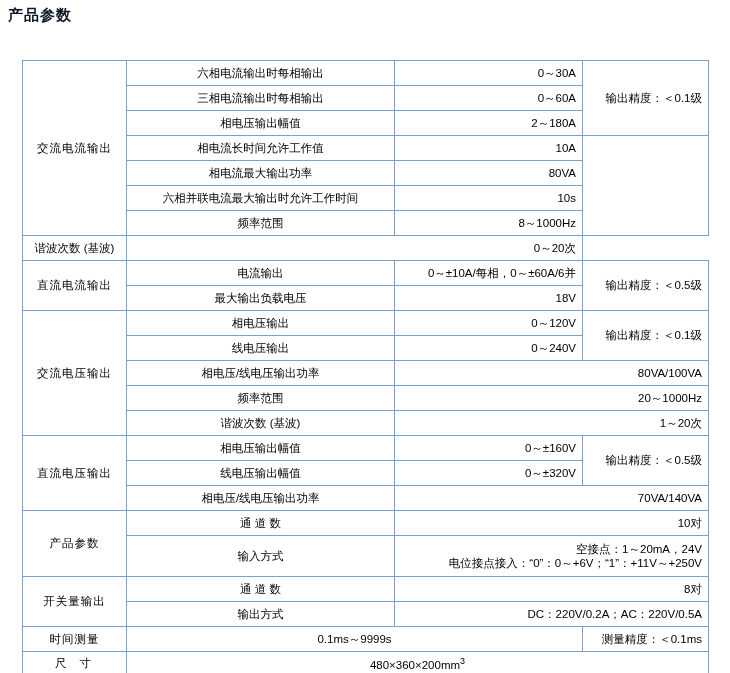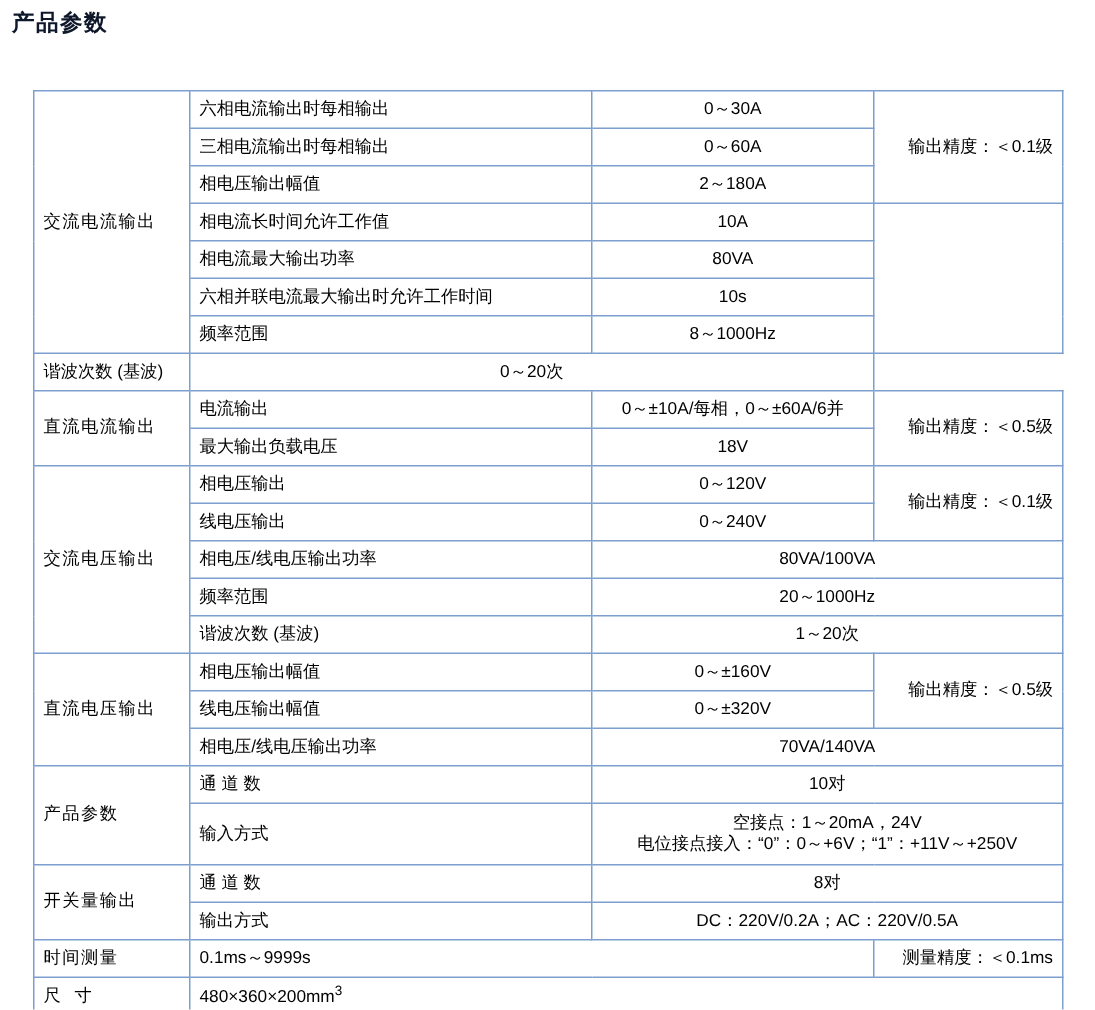--- a/index.html
+++ b/index.html
@@ -34,36 +34,38 @@
   }
   #spec-table td {
     border: 1px solid #7c9fd0;
     padding: 3px 6px;
     vertical-align: middle;
     line-height: 1.25;
     color: #000;
     height: 18px;
   }
   td.cat {
+    text-align: center;
     letter-spacing: 1px;
   }
   td.item {
-    text-align: left;
+    text-align: center;
     padding-left: 8px;
   }
   td.val {
-    text-align: center;
+    text-align: right;
     padding-left: 8px;
   }
   td.acc {
     text-align: right;
     font-size: 11.5px;
   }
   .sp2 {
     letter-spacing: 3px;
+    font-family: Liberation Mono, monospace;
   }
   .sub {
     font-size: 9px;
     vertical-align: super;
   }
 </style>
 </head>
 <body>
 
 <div id="page-title">产品参数</div>

